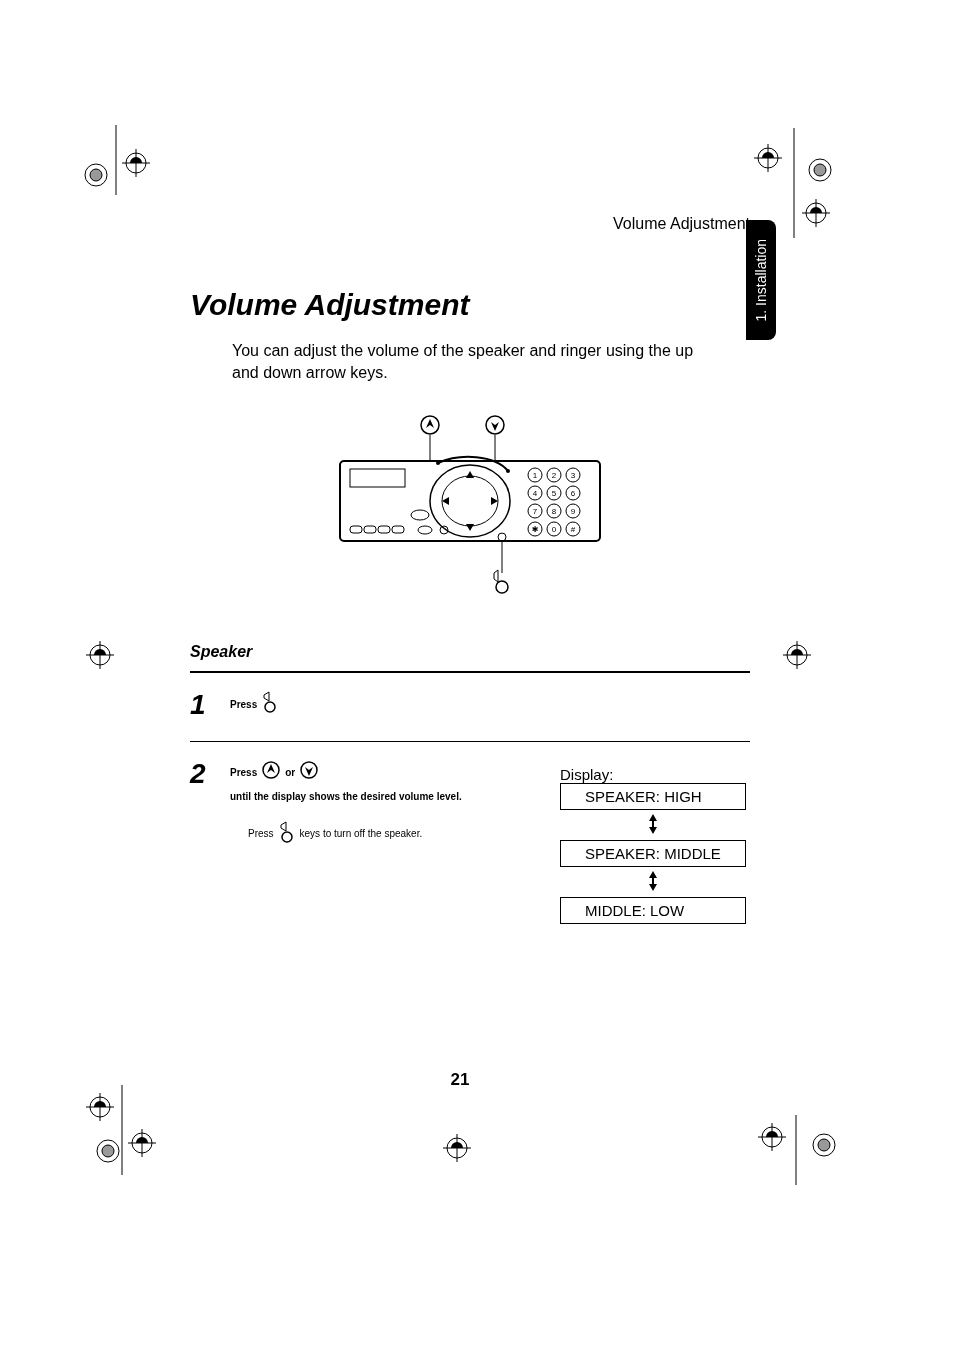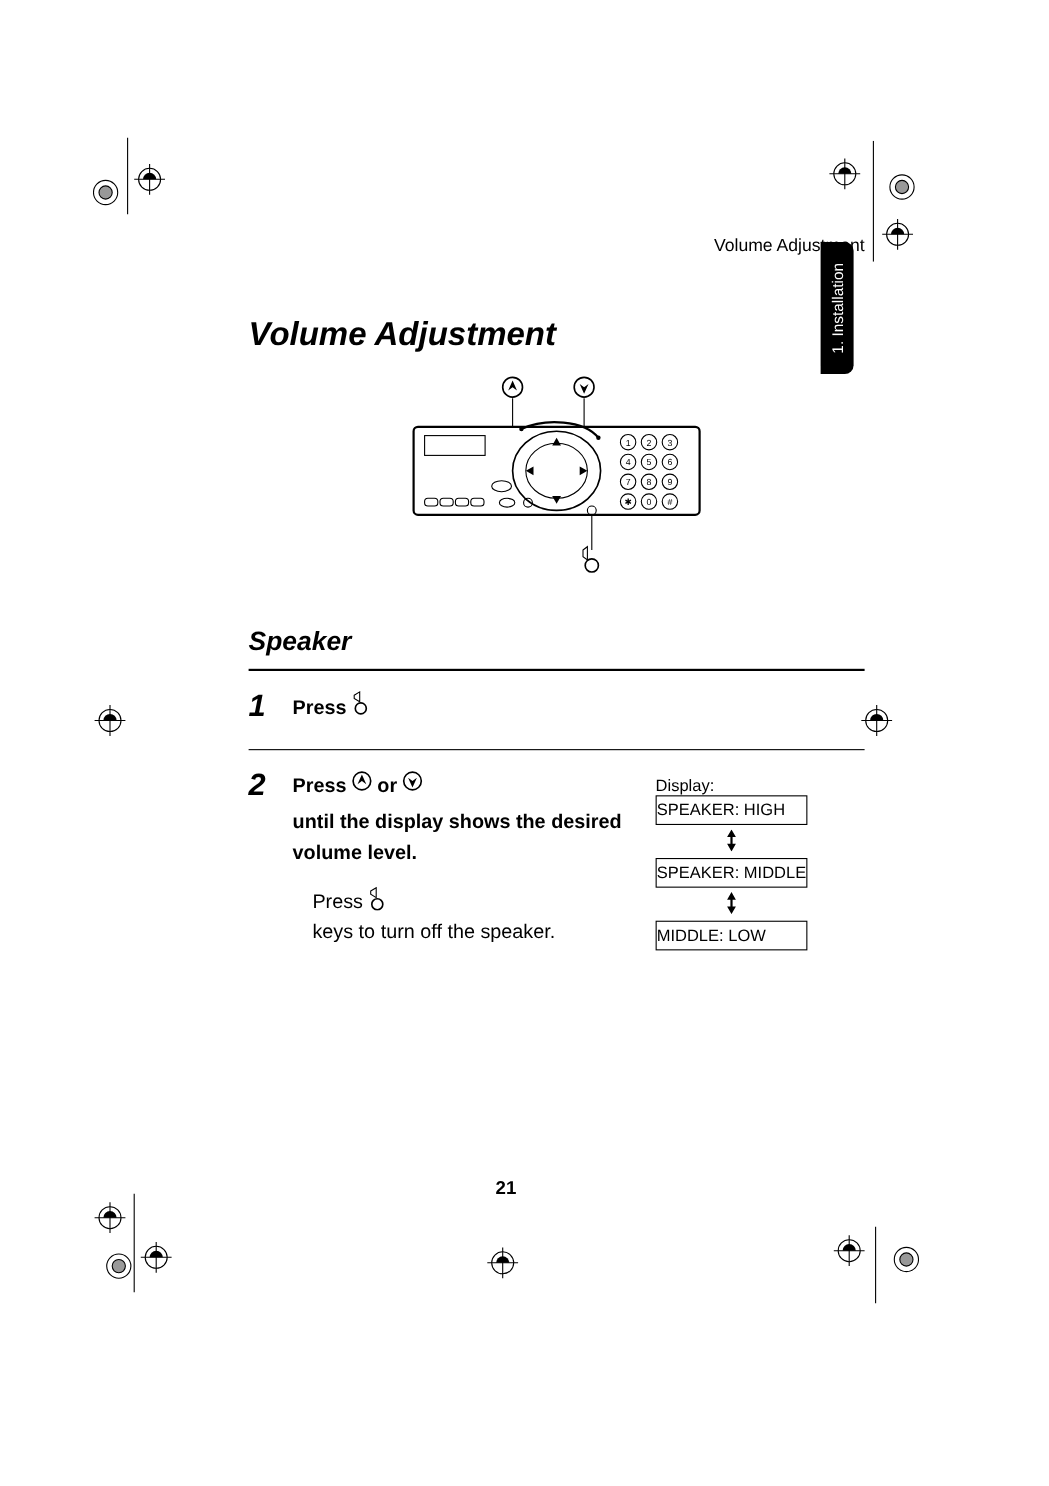--- a/index.html
+++ b/index.html
@@ -11,21 +11,20 @@
     font-family: Helvetica, Arial, sans-serif;
     color: #000;
     position: relative;
     overflow: hidden;
   }
   .page {
     position: absolute;
     left: 190px;
     top: 215px;
     width: 560px;
-    margin-left: 36px;
   }
   .running-head {
     text-align: right;
     font-size: 16px;
     margin-bottom: 55px;
   }
   .section-tab {
     position: absolute;
     left: 746px;
     top: 220px;
@@ -56,21 +55,21 @@
     margin-left: 42px;
     margin-bottom: 30px;
     width: 490px;
   }
   .device-figure {
     display: flex;
     justify-content: center;
     margin: 10px 0 40px 0;
   }
   h2.subhead {
-    font-size: 24px;
+    font-size: 16px;
     font-style: italic;
     font-weight: 700;
     margin: 35px 0 10px 0;
   }
   .steps {
     border-top: 2px solid #000;
     margin-top: 6px;
   }
   .step {
     display: flex;
@@ -81,21 +80,21 @@
   .step:last-child { border-bottom: none; }
   .step-num {
     font-size: 28px;
     font-weight: 700;
     font-style: italic;
     width: 26px;
     line-height: 1;
   }
   .step-body {
     flex: 1;
-    font-size: 18px;
+    font-size: 10px;
   }
   .step-body .main {
     font-weight: 700;
     display: flex;
     align-items: center;
     flex-wrap: wrap;
     gap: 4px;
     line-height: 1.6;
   }
   .step-body .sub {
@@ -116,21 +115,21 @@
     display: inline-block;
     vertical-align: top;
     margin-top: 6px;
   }
   .display-stack {
     display: inline-block;
     vertical-align: top;
   }
   .display-box {
     border: 1.5px solid #000;
-    padding: 4px 0;
+    padding: 4px 24px;
     font-size: 15px;
     white-space: nowrap;
     text-align: left;
     display: block;
   }
   .updown-arrow {
     text-align: center;
     line-height: 1;
     margin: 4px 0;
   }
@@ -164,20 +163,21 @@
 <div class="section-tab">
   <span>1. Installation</span>
 </div>
 
 <div class="page">
 
   <div class="running-head">Volume Adjustment</div>
 
   <h1 class="title">Volume Adjustment</h1>
 
+  <p class="intro">You can adjust the volume of the speaker and ringer using the up and down arrow keys.</p>
 
   <div class="device-figure">
     <svg width="280" height="190" viewBox="0 0 280 190">
 
       <g>
         <circle cx="100" cy="12" r="9" fill="none" stroke="#000" stroke-width="1.5"></circle>
         <path d="M100 6 L104 15 L100 12 L96 15 Z" fill="#000"></path>
         <line x1="100" y1="22" x2="100" y2="50" stroke="#000"></line>
       </g>
       <g>

